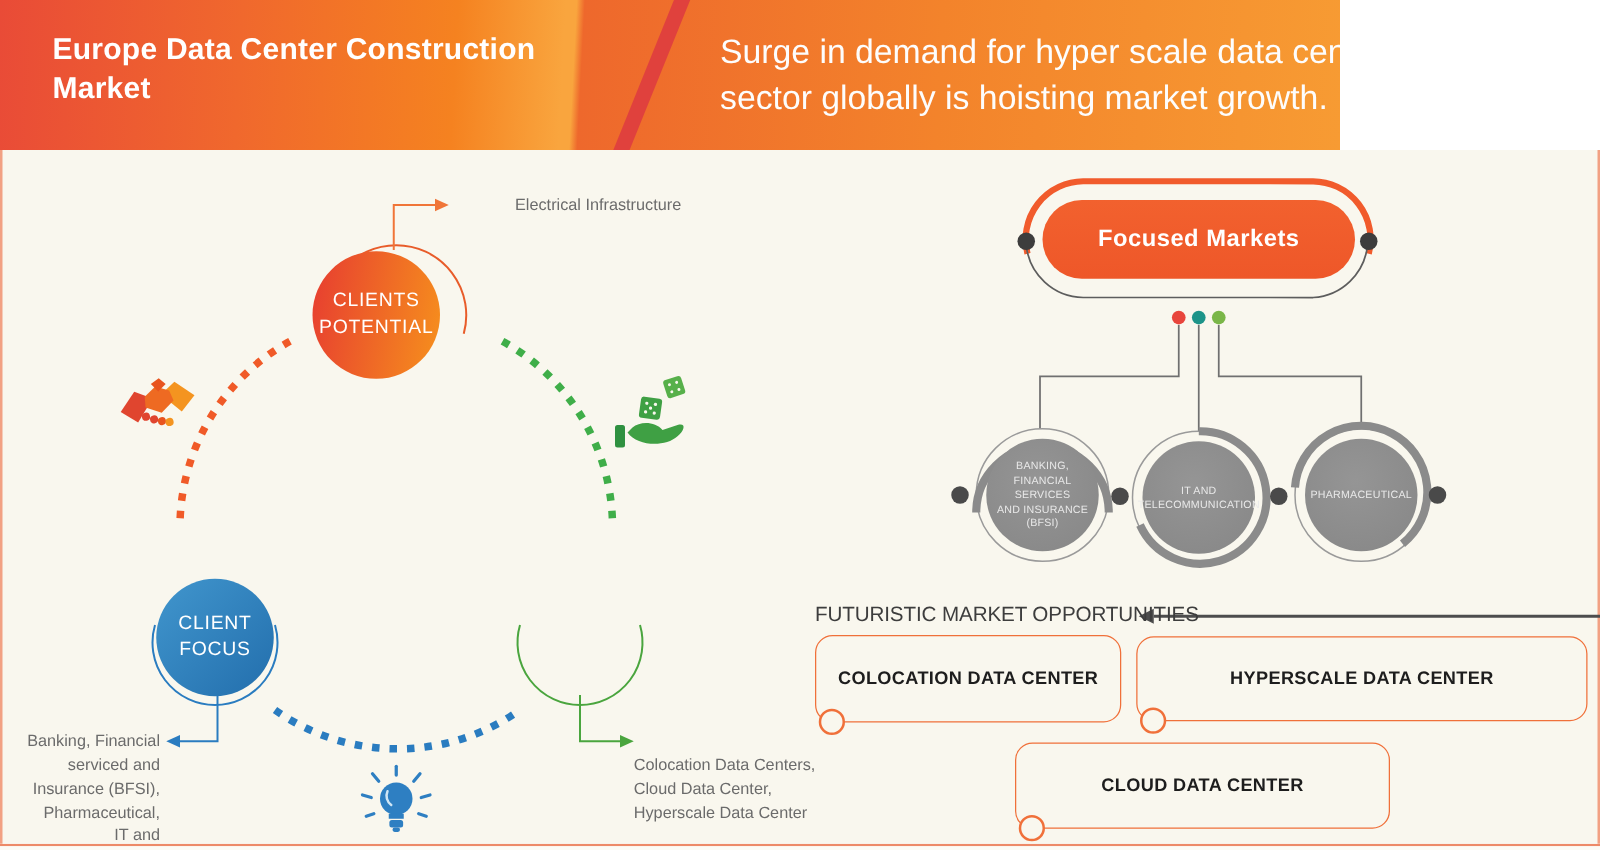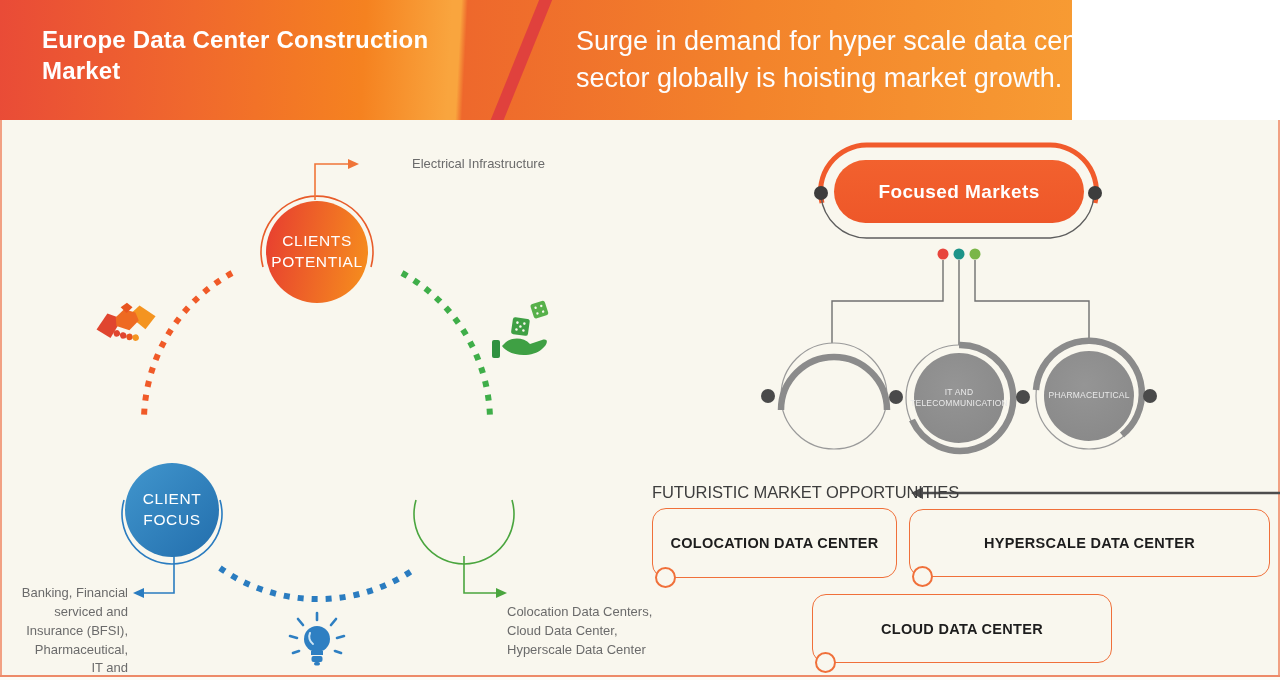--- a/index.html
+++ b/index.html
@@ -24,21 +24,21 @@
   .bottom-pad { width:1280px; height:3px; background:#fcfbf5; }
 
   svg.decor { position:absolute; left:0; top:0; width:1280px; height:555px; }
 
   .pre { white-space:pre-line; }
 
   
   .cyc { position:absolute; border-radius:50%; display:flex; align-items:center;
     justify-content:center; text-align:center; color:#fff; font-weight:500;
     font-size:15.5px; letter-spacing:.6px; line-height:1.35; }
-  .cyc-cp { left:264px; top:81px;  width:102px; height:102px;
+  .cyc-cp { left:248px; top:81px;  width:102px; height:102px;
     background:linear-gradient(100deg,#e8432f 8%,#f58a1e 92%); }
   .cyc-cf { left:123px; top:343px; width:94px; height:94px;
     background:linear-gradient(135deg,#3e92ca 10%,#2470ae 95%); }
   .cyc-hb { left:415px; top:343px; width:94px; height:94px;
     background:linear-gradient(225deg,#8dc63f 5%,#339140 95%); }
 
   .note { position:absolute; color:#6b6b6b; font-size:13px; line-height:1.45; }
   .note-elec { left:362px; top:35px;margin-left:48px; }
   .note-cf   { left:8px;  top:464px; width:118px; text-align:right; }
   .note-hb   { left:505px; top:463px;margin-top:20px; }
@@ -186,20 +186,25 @@
 serviced and
 Insurance (BFSI),
 Pharmaceutical,
 IT and
 Telecommunication</div>
     <div class="note note-hb pre">Colocation Data Centers,
 Cloud Data Center,
 Hyperscale Data Center</div>
 
     <div class="pill">Focused Markets</div>
+    <div class="seg seg-1 pre">BANKING,
+FINANCIAL
+SERVICES
+AND INSURANCE
+(BFSI)</div>
     <div class="seg seg-2 pre">IT AND
 TELECOMMUNICATION</div>
     <div class="seg seg-3 pre">PHARMACEUTICAL</div>
 
     <div class="opp-head">FUTURISTIC MARKET OPPORTUNITIES</div>
     <div class="opp-box opp-1">COLOCATION DATA CENTER</div>
     <div class="opp-box opp-2">HYPERSCALE DATA CENTER</div>
     <div class="opp-box opp-3">CLOUD DATA CENTER</div>
   </div>
 

